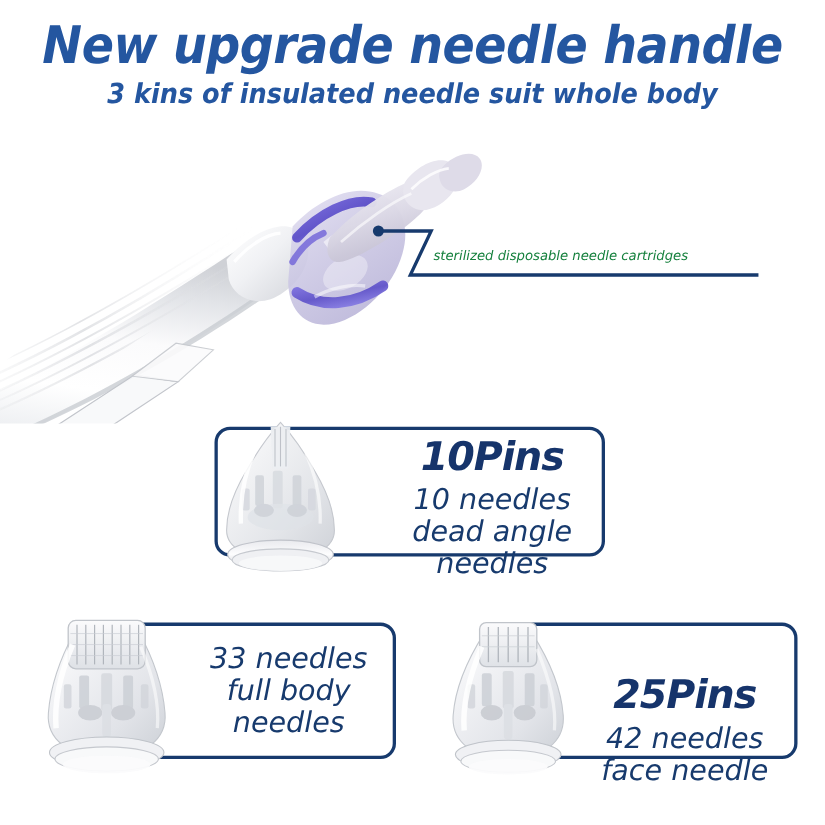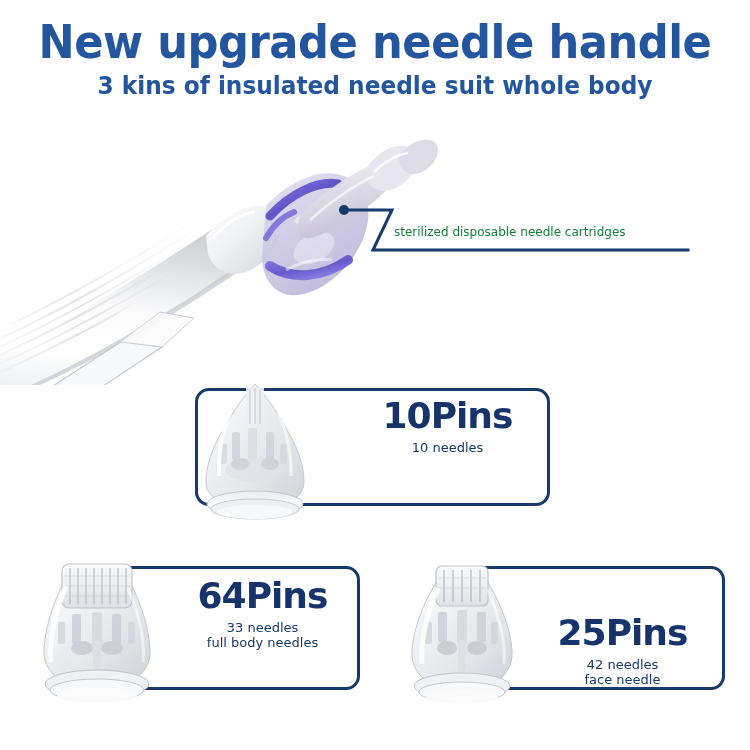--- a/index.html
+++ b/index.html
@@ -3,21 +3,21 @@
 <meta charset="utf-8">
 <style>
   html,body{margin:0;padding:0;}
   body{
     width:750px;height:750px;
     background:#ffffff;
     font-family:"Liberation Sans",sans-serif;
     overflow:hidden;
     position:relative;
   }
-  .stage{position:absolute;inset:0;width:750px;height:750px;overflow:hidden;}
+  .stage{position:absolute;inset:0;width:750px;height:750px;overflow:hidden;font-style:italic;}
 
   
   .headline{
     position:absolute;left:0;top:14px;width:750px;text-align:center;
     font-size:47px;font-weight:bold;letter-spacing:-0.5px;
     color:#2456a0;
     font-family:"DejaVu Sans",sans-serif;
     transform:scaleX(0.92);
     white-space:nowrap;
   }
@@ -55,21 +55,21 @@
   .box-64{left:110px;top:566px;width:250px;height:124px;}
   .box-25{left:455px;top:566px;width:270px;height:124px;}
 
   .box-inner{position:absolute;text-align:center;}
   .pins-title{
     font-size:36px;font-weight:bold;color:#16346b;
     font-family:"DejaVu Sans",sans-serif;
     line-height:1;letter-spacing:-1px;
   }
   .pins-sub{
-    font-size:13px;color:#173a6d;font-weight:400;
+    font-size:26px;color:#173a6d;font-weight:400;
     font-family:"DejaVu Sans",sans-serif;
     line-height:1.12;margin-top:7px;white-space:pre-line;text-align:center;
   }
   .inner-10{left:340px;top:398px;width:215px;}
   .inner-64{left:160px;top:578px;width:205px;}
   .inner-25{left:520px;top:578px;width:205px;margin-top:37px;}
 
   
   .cart{position:absolute;}
   .cart-10{left:180px;top:378px;}
@@ -269,20 +269,21 @@
     <path d="M 98 34 C 106 52 112 74 111 98" stroke="#ffffff" stroke-width="3" fill="none" opacity="0.6"></path>
 
     <ellipse cx="75" cy="126" rx="48" ry="13" fill="url(#c10base)" stroke="#c0c3ca" stroke-width="1"></ellipse>
     <ellipse cx="75" cy="131" rx="44" ry="10" fill="#eff0f3" stroke="#c6c9cf" stroke-width="1"></ellipse>
     <ellipse cx="75" cy="134" rx="38" ry="7" fill="#f7f8f9" opacity="0.9"></ellipse>
   </svg>
 
   <div class="box-inner inner-10">
     <div class="pins-title">10Pins</div>
     <div class="pins-sub">10 needles</div>
+    <div class="pins-sub" style="margin-top:0">dead angle needles</div>
   </div>
 
   <div class="info-box box-64"></div>
 
   <svg class="cart cart-64" width="150" height="155" viewBox="0 0 150 155">
     <defs>
       <linearGradient id="c64body" x1="0" y1="0" x2="1" y2="1">
         <stop offset="0%" stop-color="#ffffff"></stop>
         <stop offset="32%" stop-color="#f0f1f4"></stop>
         <stop offset="68%" stop-color="#e1e3e8"></stop>
@@ -330,21 +331,20 @@
 
     <path d="M 44 30 C 33 56 27 82 29 106" stroke="#ffffff" stroke-width="5" fill="none" opacity="0.85"></path>
     <path d="M 106 32 C 117 58 123 84 121 106" stroke="#ffffff" stroke-width="3" fill="none" opacity="0.55"></path>
 
     <ellipse cx="75" cy="128" rx="52" ry="14" fill="#f0f1f4" stroke="#bfc3c9" stroke-width="1"></ellipse>
     <ellipse cx="75" cy="134" rx="47" ry="11" fill="#f8f9fa" stroke="#c5c8ce" stroke-width="1"></ellipse>
     <ellipse cx="75" cy="139" rx="40" ry="8" fill="#fbfbfc" opacity="0.95"></ellipse>
   </svg>
 
   <div class="box-inner inner-64">
-    <div class="pins-title">64Pins</div>
     <div class="pins-sub">33 needles</div>
     <div class="pins-sub" style="margin-top:0">full body needles</div>
   </div>
 
   <div class="info-box box-25"></div>
 
   <svg class="cart cart-25" width="140" height="150" viewBox="0 0 140 150">
     <defs>
       <linearGradient id="c25body" x1="0" y1="0" x2="1" y2="1">
         <stop offset="0%" stop-color="#ffffff"></stop>

